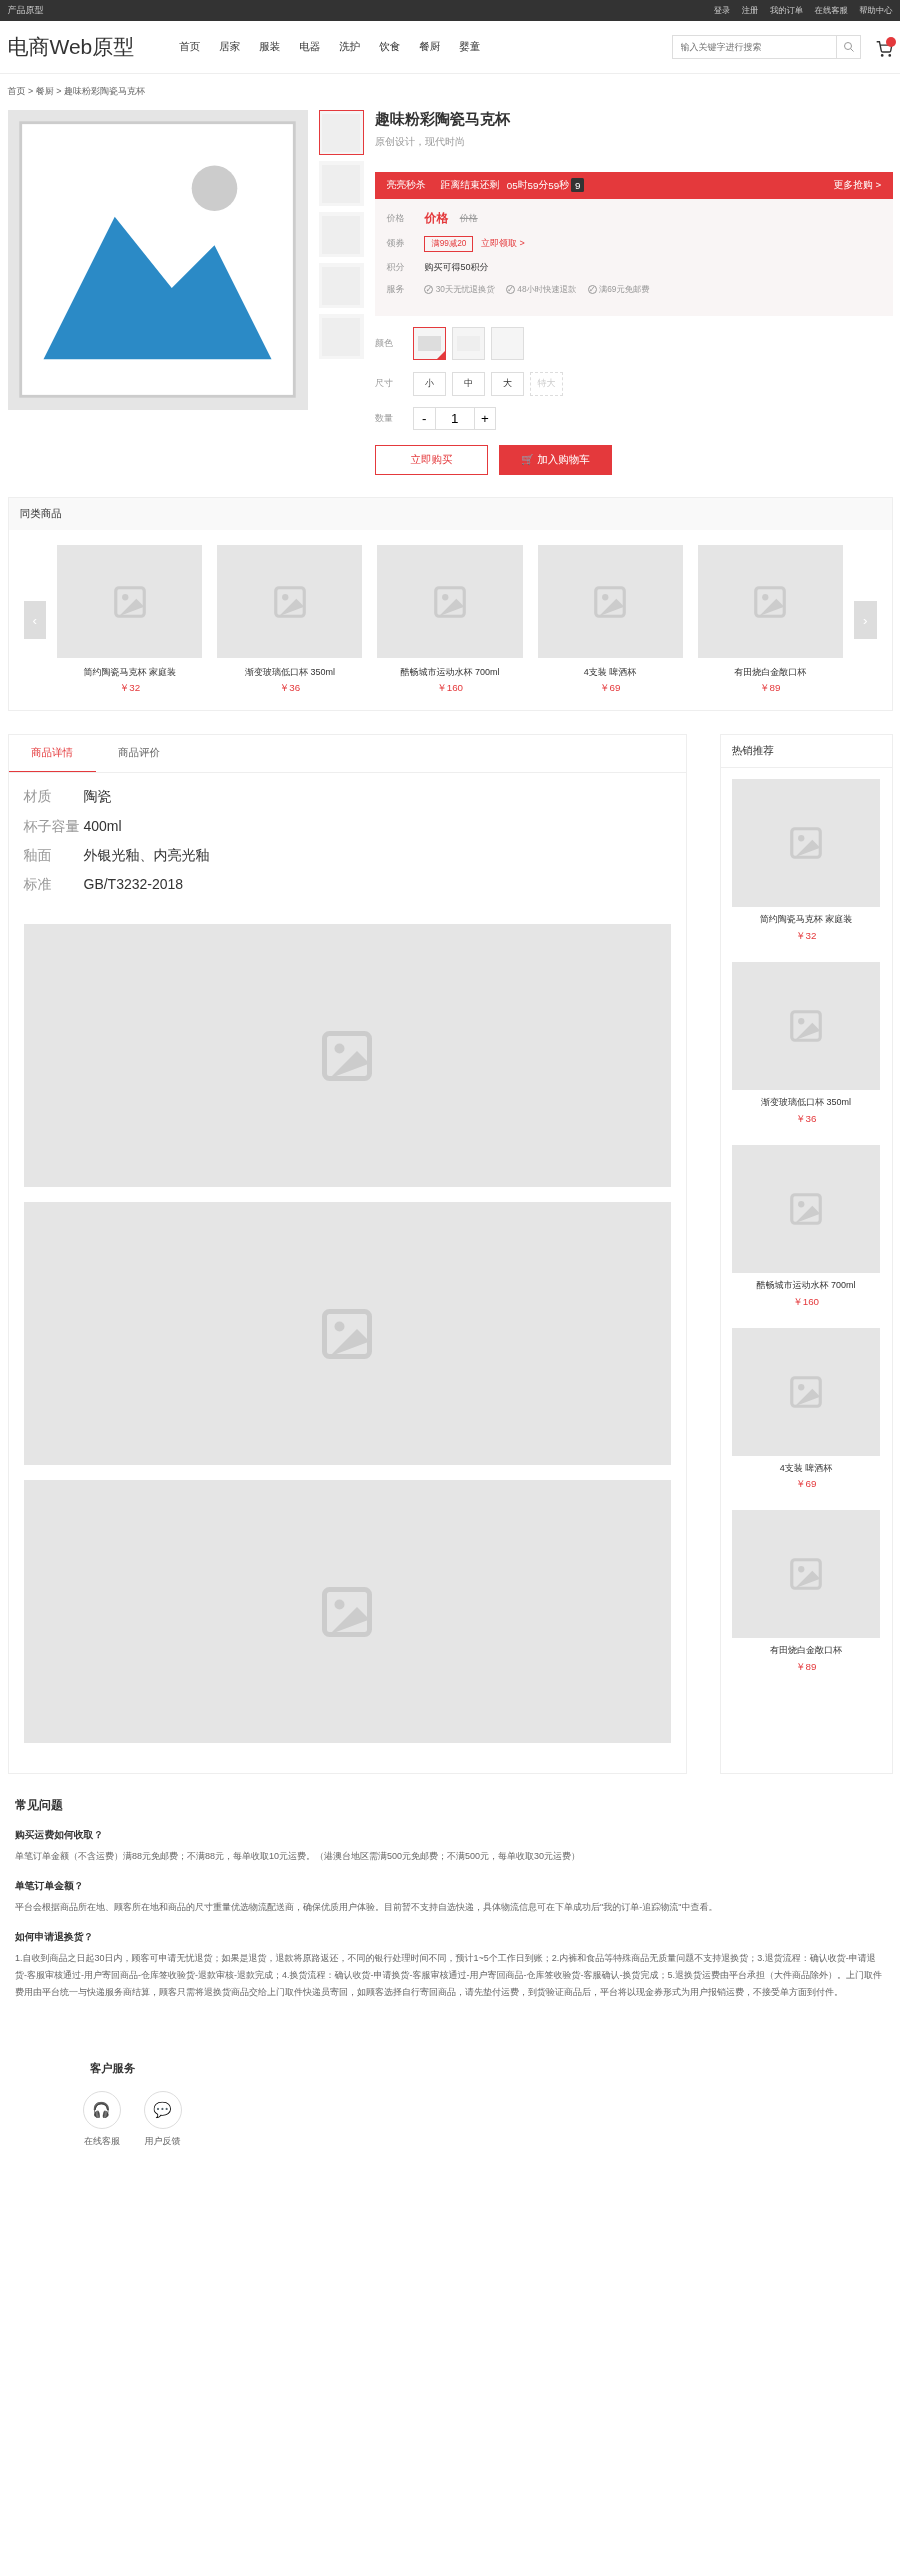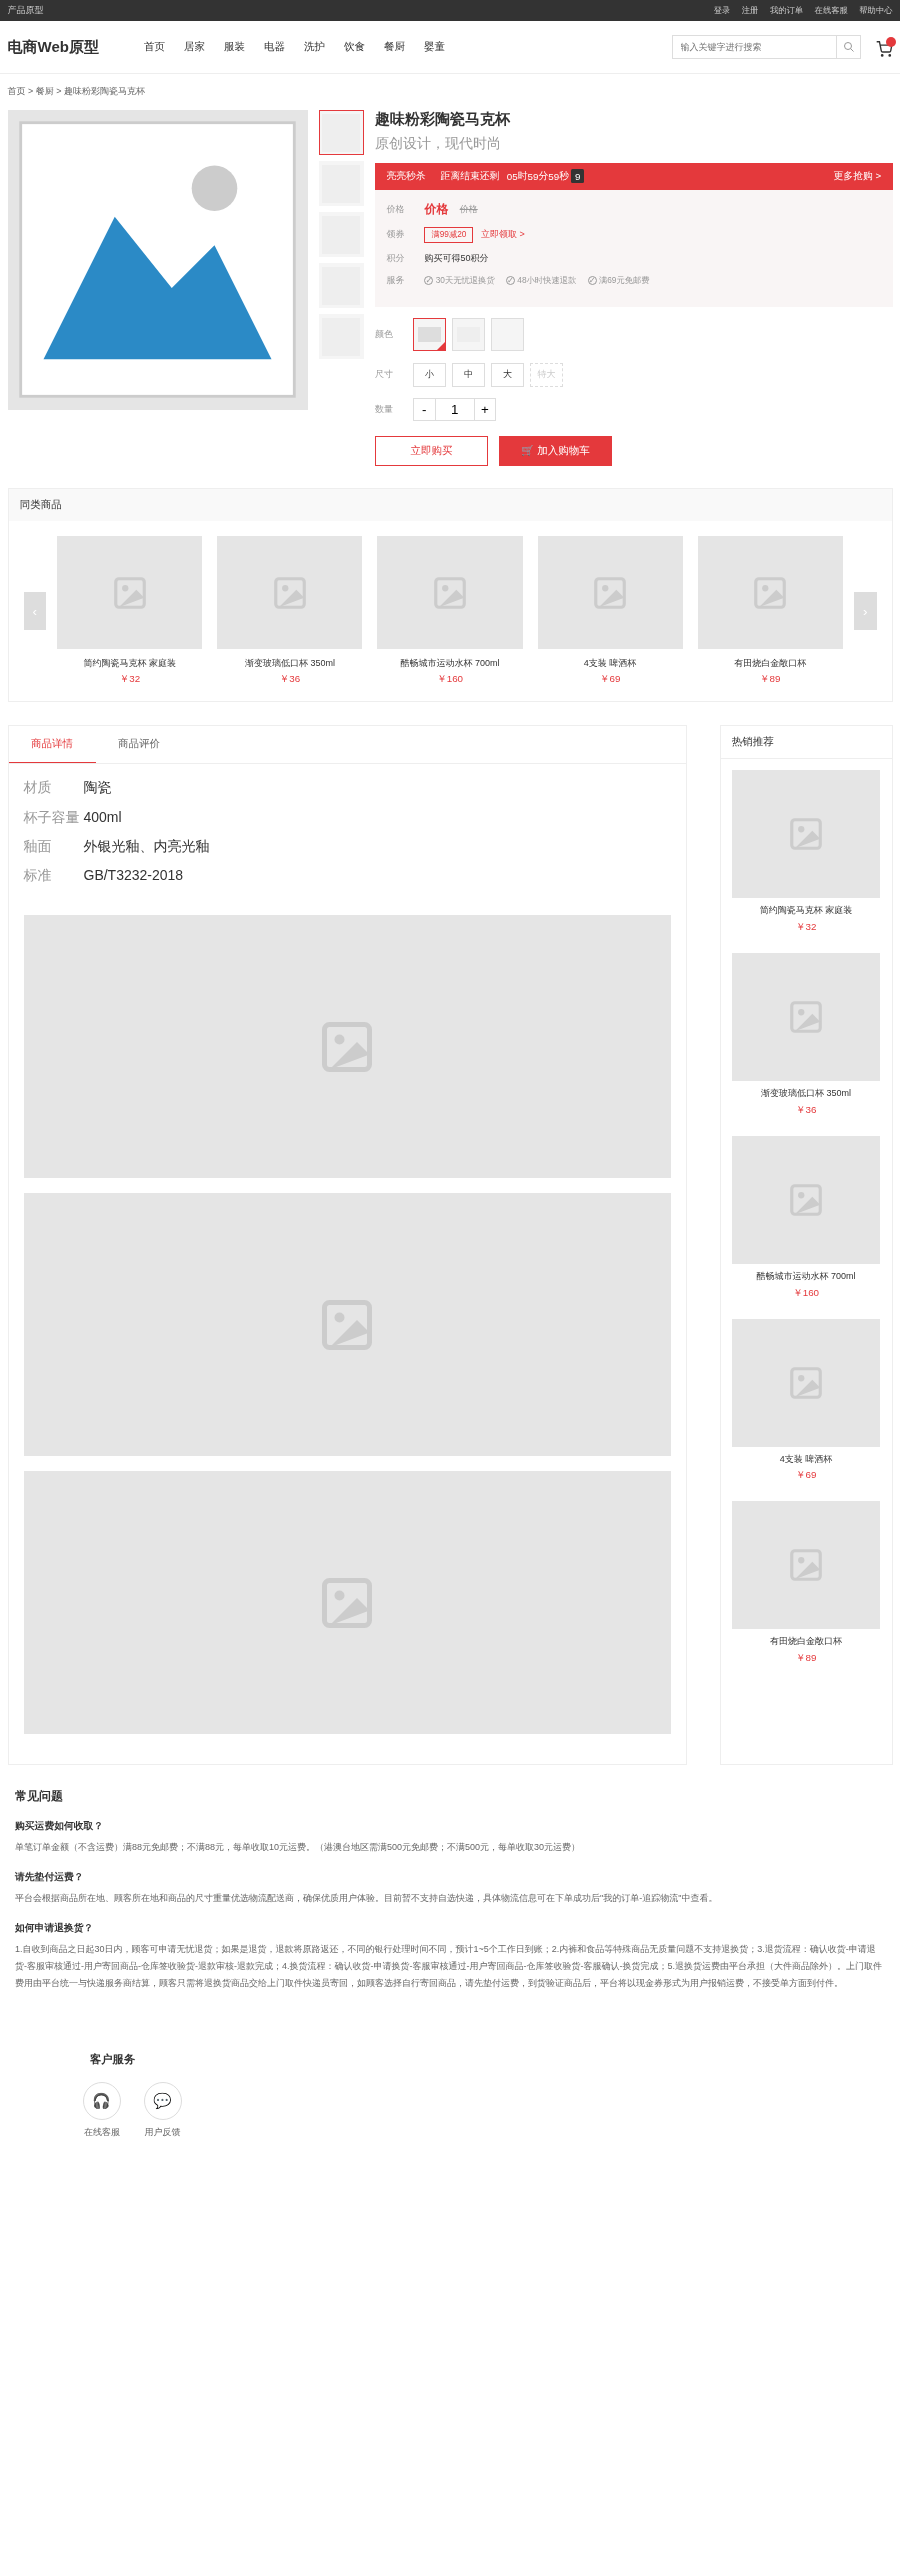--- a/index.html
+++ b/index.html
@@ -1,37 +1,37 @@
 <!DOCTYPE html>
 <html style="font-size:12px"><head>
 <meta charset="utf-8">
 <style>
 *{margin:0;padding:0;box-sizing:border-box}
 body{font-family:"Microsoft YaHei",sans-serif;font-size:9px;color:#333;background:#fff;width:900px}
 .topbar{background:#333;height:21px;line-height:21px;color:#ccc;padding:0 7.5px;display:flex;justify-content:space-between}
 .topbar a{color:#ccc;text-decoration:none;margin-left:9px;font-size:8.3px}
 .header{height:53px;display:flex;align-items:center;padding:0 7.5px;border-bottom:0.8px solid #eee}
-.logo{font-size:15px;font-weight:bold;margin-right:45px}
+.logo{font-size:21px;font-weight:normal;margin-right:45px}
 .nav{display:flex;gap:19px}
 .nav a{color:#333;text-decoration:none;font-size:10.5px}
 .search-box{margin-left:auto;display:flex;align-items:flex-end}
 .search-input{width:165px;height:24px;border:0.8px solid #ddd;padding:0 7.5px;font-size:9px;color:#999}
 .search-btn{width:24px;height:24px;border:0.8px solid #ddd;border-left:none;background:#fff;cursor:pointer;display:flex;align-items:center;justify-content:center}
 .cart-icon{margin-left:15px;position:relative;cursor:pointer}
 .cart-badge{position:absolute;top:-3.8px;right:-3.8px;background:#e4393c;color:#fff;border-radius:50%;width:10.5px;height:10.5px;font-size:6.8px;display:flex;align-items:center;justify-content:center}
 .breadcrumb{padding:11.3px 7.5px;font-size:9px;color:#666}
 .breadcrumb a{color:#666;text-decoration:none}
 .product-area{display:flex;padding:0 7.5px;gap:11.3px}
 .main-img{width:300px;height:300px;background:#e5e5e5;display:flex;align-items:center;justify-content:center;position:relative}
 .thumbs{display:flex;flex-direction:column;gap:6px}
 .thumb{width:45px;height:45px;background:#f5f5f5;cursor:pointer;border:0.8px solid transparent}
 .thumb.active{border:1.5px solid #e4393c}
 .product-info{flex:1}
 .product-title{font-size:15px;font-weight:bold;margin-bottom:6px}
-.product-subtitle{color:#999;font-size:14px;margin-bottom:10px}
+.product-subtitle{color:#999;font-size:10px;margin-bottom:23px}
 .flash-bar{background:#e4393c;color:#fff;height:27px;display:flex;align-items:center;padding:0 11.3px;font-size:9.8px}
 .flash-bar .more{margin-left:auto}
 .countdown-box{background:#333;color:#fff;padding:1.5px 3.8px;margin:0 2.3px;border-radius:1.5px}
 .price-box{background:#f9f5f5;padding:11.3px;margin-bottom:11.3px}
 .price-row{display:flex;align-items:center;margin-bottom:9px}
 .price-label{color:#999;width:38px;font-size:9px}
 .price-val{color:#e4393c;font-size:12px;font-weight:bold;margin-right:11.3px}
 .price-old{color:#999;text-decoration:line-through}
 .coupon-tag{border:0.8px solid #e4393c;color:#e4393c;padding:1.5px 6px;font-size:8.3px;margin-right:7.5px}
 .coupon-link{color:#e4393c;font-size:9px;text-decoration:none}
@@ -415,21 +415,21 @@
 </div>
 
 <div class="faq-section">
   <h2 class="faq-title">常见问题</h2>
   <div id="faq-list">
       <div>
         <div class="faq-q">购买运费如何收取？</div>
         <div class="faq-a">单笔订单金额（不含运费）满88元免邮费；不满88元，每单收取10元运费。（港澳台地区需满500元免邮费；不满500元，每单收取30元运费）</div>
       </div>
       <div>
-        <div class="faq-q">请先垫付运费？</div>
+        <div class="faq-q">单笔订单金额？</div>
         <div class="faq-a">平台会根据商品所在地、顾客所在地和商品的尺寸重量优选物流配送商，确保优质用户体验。目前暂不支持自选快递，具体物流信息可在下单成功后"我的订单-追踪物流"中查看。</div>
       </div>
       <div>
         <div class="faq-q">如何申请退换货？</div>
         <div class="faq-a">1.自收到商品之日起30日内，顾客可申请无忧退货；如果是退货，退款将原路返还，不同的银行处理时间不同，预计1~5个工作日到账；2.内裤和食品等特殊商品无质量问题不支持退换货；3.退货流程：确认收货-申请退货-客服审核通过-用户寄回商品-仓库签收验货-退款审核-退款完成；4.换货流程：确认收货-申请换货-客服审核通过-用户寄回商品-仓库签收验货-客服确认-换货完成；5.退换货运费由平台承担（大件商品除外）。上门取件费用由平台统一与快递服务商结算，顾客只需将退换货商品交给上门取件快递员寄回，如顾客选择自行寄回商品，请先垫付运费，到货验证商品后，平台将以现金券形式为用户报销运费，不接受单方面到付件。</div>
       </div>
     </div>
 </div>
 
 <div class="service-section">

